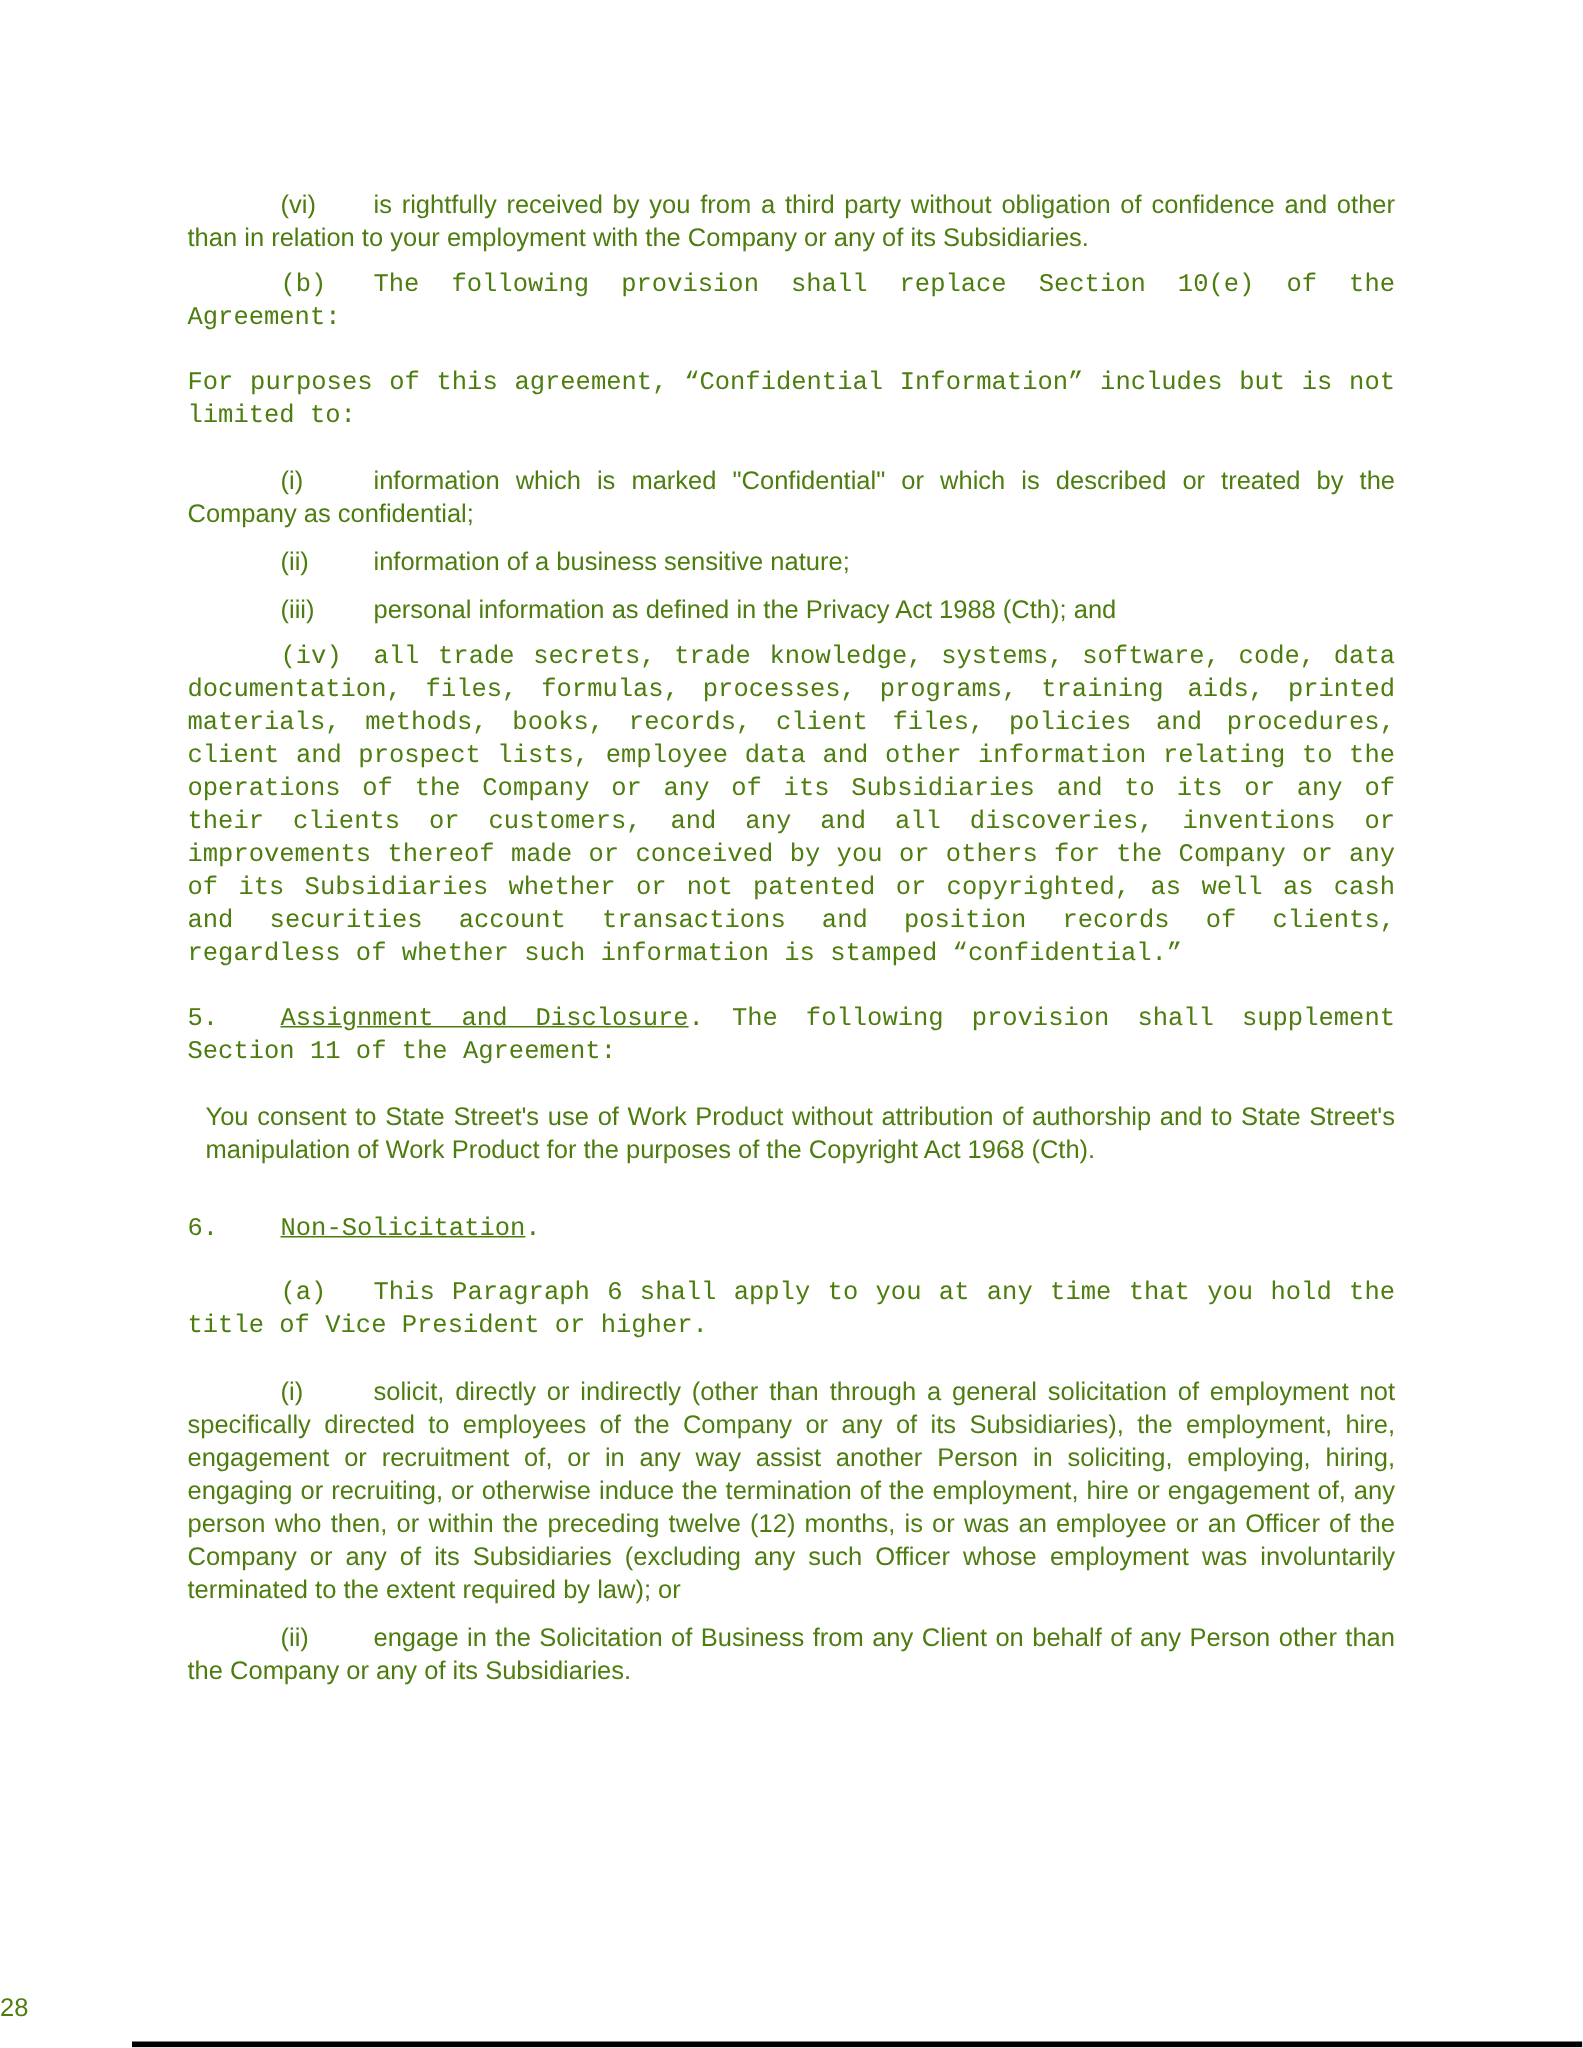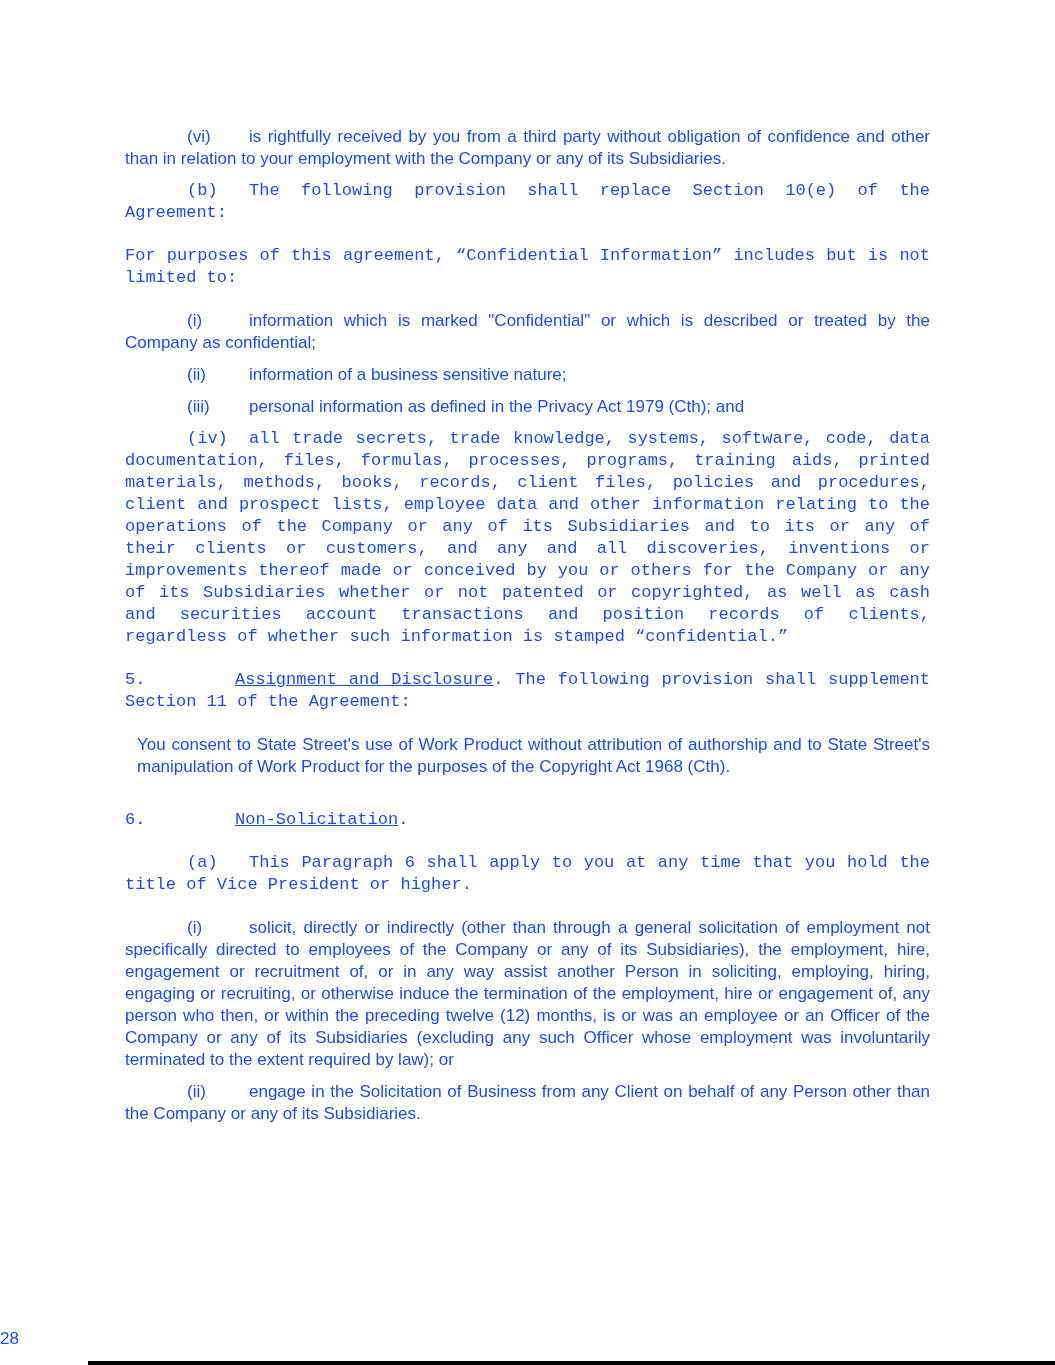--- a/index.html
+++ b/index.html
@@ -10,41 +10,41 @@
   .page {
     position: relative;
     width: 1055px;
     height: 1365px;
     background: #ffffff;
     box-sizing: border-box;
     padding: 126px 125px 0 125px;
     font-family: "Liberation Sans", "DejaVu Sans", sans-serif;
     font-size: 17px;
     line-height: 22px;
-    color: #1d4ed8;
+    color: #4d7c0f;
     overflow: hidden;
   }
   .page p {
     margin: 0 0 10px 0;
     text-align: justify;
   }
   p.g20 { margin-bottom: 21px; font-family: Liberation Mono, monospace; }
   p.g30 { margin-bottom: 31px; margin-left: 12px; }
   
   .l0 { text-indent: 0; }
   
   .l1 { text-indent: 62px; }
   
   .l2 { margin-left: 62px; text-indent: 62px; }
   .lbl {
     display: inline-block;
     width: 62px;
     text-indent: 0;
   }
-  .u { text-decoration: underline; margin-left: 48px; }
+  .u { text-decoration: underline; }
   .page-number {
     position: absolute;
     top: 1328px;
     left: 0;
     width: 1055px;
     text-align: center;
     text-indent: 0;
     margin: 0;
   }
   .bottom-edge {
@@ -64,21 +64,21 @@
   <p class="l2"><span class="lbl">(vi)</span><span>is rightfully received by you from a third party without obligation of confidence and other than in relation to your employment with the Company or any of its Subsidiaries.</span></p>
 
   <p class="l1 g20"><span class="lbl">(b)</span><span>The following provision shall replace Section 10(e) of the Agreement:</span></p>
 
   <p class="g20"><span>For purposes of this agreement, “Confidential Information” includes but is not limited to:</span></p>
 
   <p class="l2"><span class="lbl">(i)</span><span>information which is marked "Confidential" or which is described or treated by the Company as confidential;</span></p>
 
   <p class="l2"><span class="lbl">(ii)</span><span>information of a business sensitive nature;</span></p>
 
-  <p class="l2"><span class="lbl">(iii)</span><span>personal information as defined in the Privacy Act 1979 (Cth); and</span></p>
+  <p class="l2"><span class="lbl">(iii)</span><span>personal information as defined in the Privacy Act 1988 (Cth); and</span></p>
 
   <p class="l2 g20"><span class="lbl">(iv)</span><span>all trade secrets, trade knowledge, systems, software, code, data documentation, files, formulas, processes, programs, training aids, printed materials, methods, books, records, client files, policies and procedures, client and prospect lists, employee data and other information relating to the operations of the Company or any of its Subsidiaries and to its or any of their clients or customers, and any and all discoveries, inventions or improvements thereof made or conceived by you or others for the Company or any of its Subsidiaries whether or not patented or copyrighted, as well as cash and securities account transactions and position records of clients, regardless of whether such information is stamped “confidential.”</span></p>
 
   <p class="l0 g20"><span class="lbl">5.</span><span class="u">Assignment and Disclosure</span><span>. The following provision shall supplement Section 11 of the Agreement:</span></p>
 
   <p class="g30"><span>You consent to State Street's use of Work Product without attribution of authorship and to State Street's manipulation of Work Product for the purposes of the Copyright Act 1968 (Cth).</span></p>
 
   <p class="l0 g20"><span class="lbl">6.</span><span class="u">Non-Solicitation</span><span>.</span></p>
 
   <p class="l1 g20"><span class="lbl">(a)</span><span>This Paragraph 6 shall apply to you at any time that you hold the title of Vice President or higher.</span></p>

